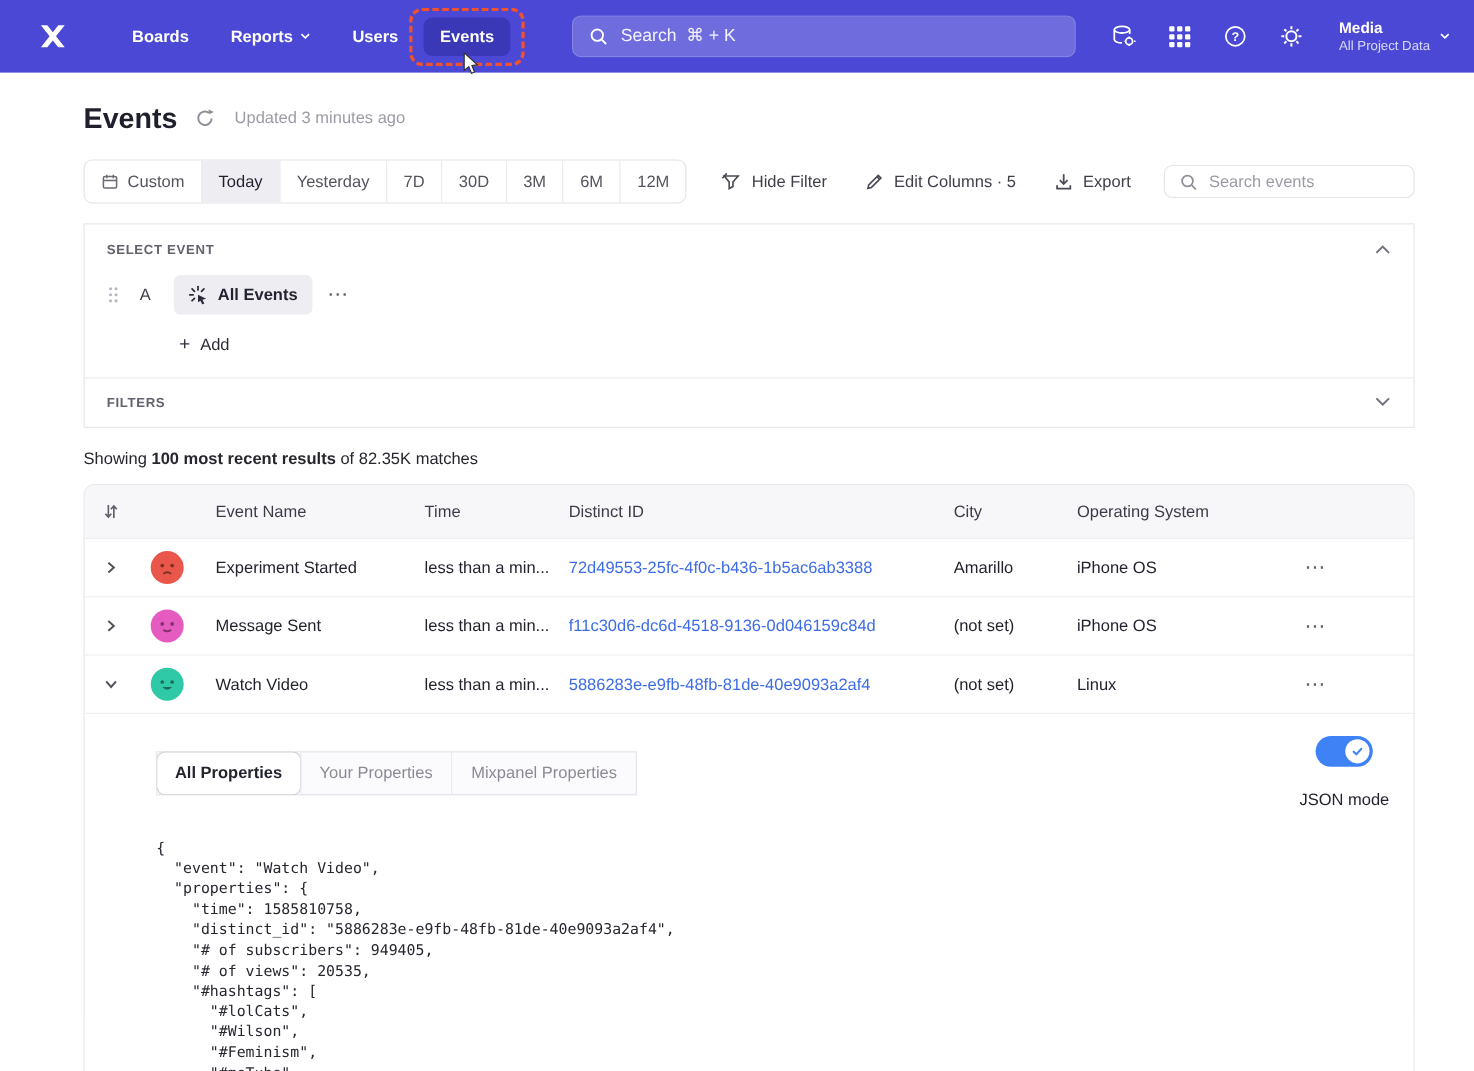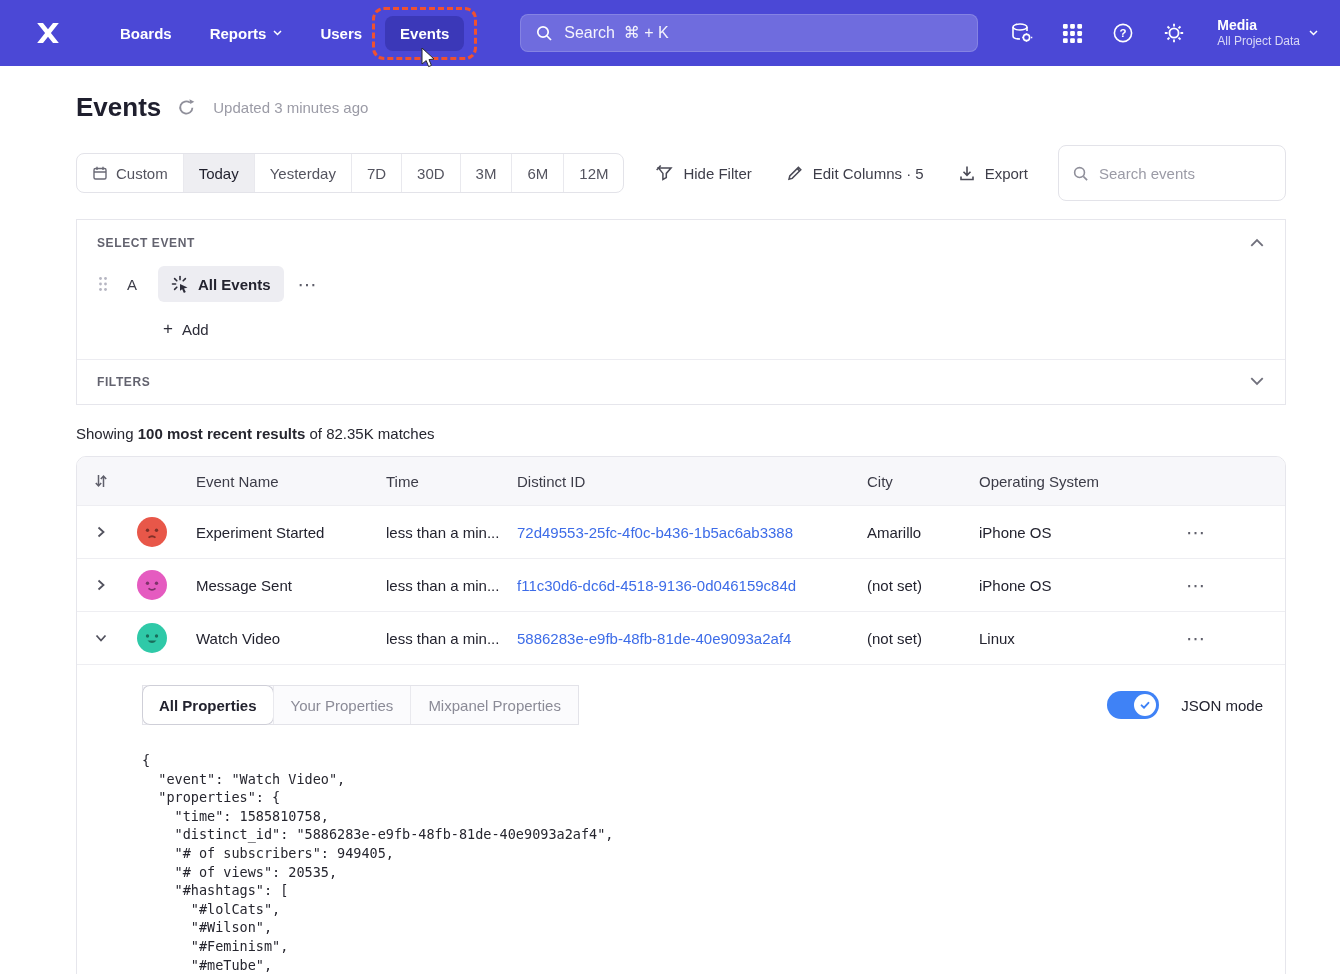--- a/index.html
+++ b/index.html
@@ -36,21 +36,21 @@
   .updated { font-size:15px; color:#9b9ba6; }
 
   .toolbar { margin-top:22px; display:flex; align-items:center; }
   .segmented { display:flex; border:1px solid #e3e3e9; border-radius:8px; overflow:hidden; height:40px; background:#fff; }
   .segment { padding:0 15px; display:flex; align-items:center; gap:8px; font-size:15px; color:#54545f;
              border-left:1px solid #e9e9ee; cursor:pointer; white-space:nowrap; }
   .segment:first-child { border-left:none; }
   .segment.active { background:#eeeef2; color:#1f1f2d; font-weight:500; }
   .tools { margin-left:auto; display:flex; align-items:center; gap:34px; }
   .tool-btn { display:flex; align-items:center; gap:9px; font-size:15px; font-weight:500; color:#3e3e4a; cursor:pointer; white-space:nowrap; }
-  .search-events { margin-left:30px; width:228px; height:56px; border:1px solid #e3e3e9; border-radius:8px;
+  .search-events { margin-left:30px; width:228px; height:30px; border:1px solid #e3e3e9; border-radius:8px;
                    display:flex; align-items:center; gap:10px; padding:0 13px; }
   .search-events input { flex:1; border:none; outline:none; font-size:15px; font-family:inherit; color:#26262f; min-width:0; }
   .search-events input::placeholder { color:#9b9ba6; }
 
   
   .panel { margin-top:18px; border:1px solid #e6e6ec; border-radius:0; }
   .se-section { padding:16px 20px 20px; }
   .sec-head { display:flex; justify-content:space-between; align-items:center; }
   .section-label { font-size:12px; font-weight:700; letter-spacing:0.6px; color:#63636f; }
   .chev-btn { width:16px; height:12px; cursor:pointer; }
@@ -80,21 +80,21 @@
   .expander { width:18px; height:18px; }
 
   
   .expanded { border-top:1px solid #eeeef2; padding:20px 20px 0 65px; }
   .exp-head { display:flex; align-items:center; }
   .tabs { display:inline-flex; border:1px solid #e3e3e9; border-radius:0; height:40px; background:#fbfbfd; }
   .tab { padding:0 17px; display:flex; align-items:center; font-size:15px; color:#8b8b97;
          border-left:1px solid #e9e9ee; cursor:pointer; white-space:nowrap; }
   .tab:first-child { border-left:none; }
   .tab.active { background:#fff; color:#23232f; font-weight:700; box-shadow:inset 0 0 0 1px #cfcfd8; border-radius:8px; margin:-1px; }
-  .json-toggle-wrap { margin-left:auto; display:flex; align-items:center; gap:22px; padding-right:2px; }
+  .json-toggle-wrap { margin-left:auto; display:flex; align-items:center; gap:22px; padding-right:2px;flex-direction:column; }
   .toggle { width:52px; height:28px; border-radius:14px; background:var(--toggle-on); position:relative; cursor:pointer; }
   .knob { position:absolute; right:3px; top:3px; width:22px; height:22px; border-radius:50%; background:#fff;
           display:flex; align-items:center; justify-content:center; }
   .knob svg polyline { stroke:var(--toggle-on); }
   .json-mode-label { font-size:15px; color:#23232f; }
   pre.json { margin-top:26px; font-family:"DejaVu Sans Mono",monospace; font-size:13.5px; line-height:18.6px; color:#26262f; }
 </style>
 </head>
 <body>
 

